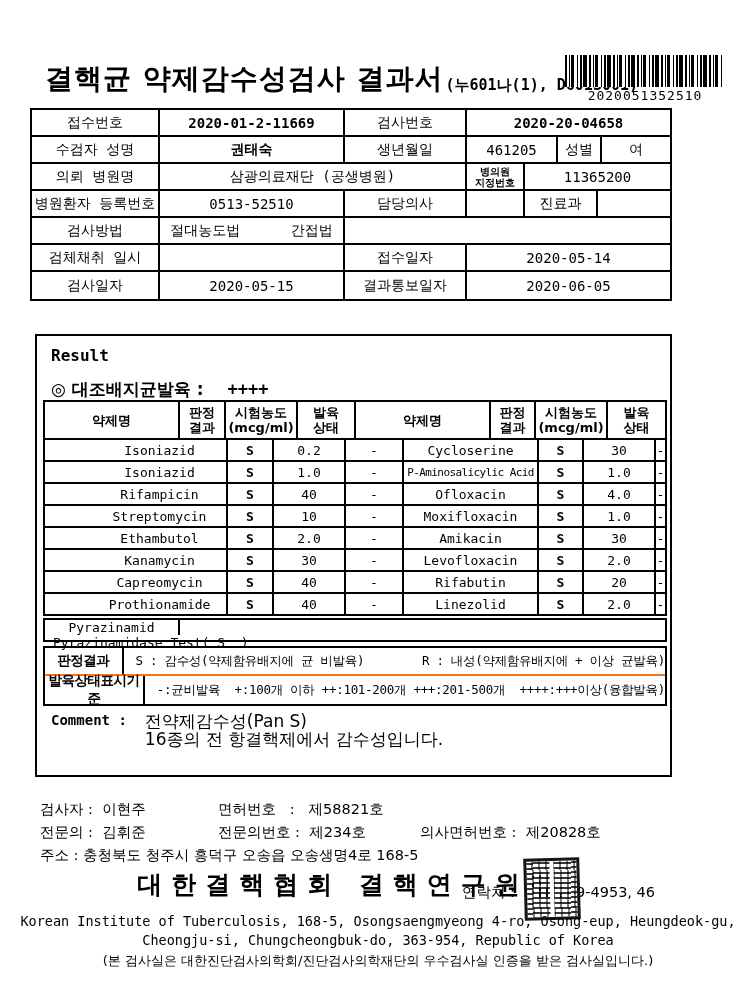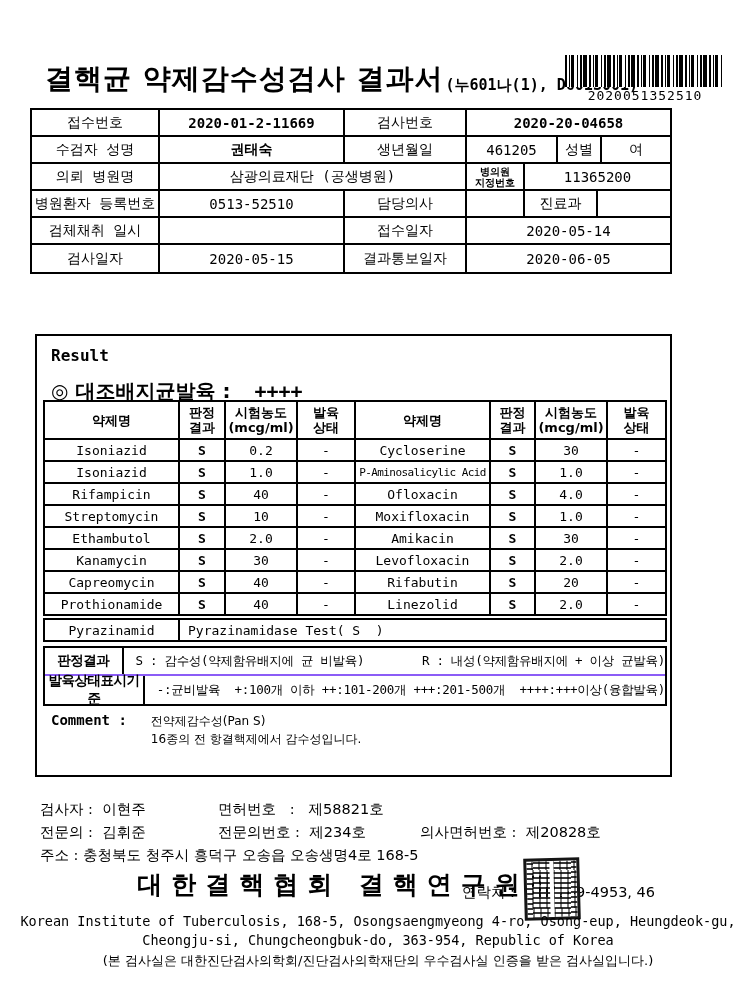--- a/index.html
+++ b/index.html
@@ -27,54 +27,54 @@
   .it-cell:last-child { border-right:none; }
   .it-cell.fill { flex:1; }
   .b { font-weight:bold; }
   .small2 { font-size:10px; line-height:11px; text-align:center; font-weight:bold; }
   .w128{width:128px;} .w185{width:185px;} .w122{width:122px;} .w91{width:91px;}
   .w44{width:44px;} .w307{width:307px;} .w58{width:58px;} .w73{width:73px;}
 
   
   .result-box { position:absolute; left:35px; top:334px; width:637px; height:443px; border:2px solid #000; }
   .result-title { position:absolute; left:14px; top:10px; font-size:16px; font-weight:bold; }
-  .control-line { position:absolute; left:14px; top:42px; font-size:20px; font-weight:bold;
+  .control-line { position:absolute; left:14px; top:42px; font-size:17px; font-weight:bold;
                   font-family:"DejaVu Sans",sans-serif; }
   .control-line .val { margin-left:24px; font-family:"DejaVu Sans Mono",monospace; }
 
   .drug-table { position:absolute; left:6px; top:64px; width:624px; border:2px solid #000;
                 display:flex; flex-direction:column; }
   .dt-header { display:flex; height:36px; }
-  .dt-row { display:flex; height:22px; border-top:2px solid #000; }
+  .dt-row { display:flex; height:22px; border-top:2px solid #000;padding-left:48px; }
   .dt-cell { border-right:2px solid #000; display:flex; align-items:center; justify-content:center;
              font-size:13px; overflow:hidden; }
   .dt-cell:last-child { border-right:none; }
   .dt-header .dt-cell { font-weight:bold; text-align:center; line-height:15px;
                         font-family:"DejaVu Sans",sans-serif; }
   .dc1{width:135px;} .dc2{width:46px;} .dc3{width:72px;} .dc4{width:58px;}
   .dc5{width:135px;} .dc6{width:45px;} .dc7{width:72px;} .dc8{flex:1;}
 
   .pyr-table { position:absolute; left:6px; top:282px; width:624px; height:24px;
-               border:2px solid #000; display:flex; }
+               border:2px solid #000; display:flex;flex-direction:column; }
   .pyr-cell { display:flex; align-items:center; font-size:13px; }
   .pyr-label { width:135px; justify-content:center; border-right:2px solid #000; }
   .pyr-value { flex:1; padding-left:8px; }
 
   .legend-table { position:absolute; left:6px; top:310px; width:624px; border:2px solid #000; }
-  .lg-row { display:flex; height:28px; border-bottom:2px solid #8b5cf6; }
+  .lg-row { display:flex; height:28px; border-bottom:2px solid #f97316; }
   .lg-row:last-child { border-bottom:none;text-align:center; }
   .lg-label { width:138px; border-right:2px solid #000; display:flex; align-items:center;
               justify-content:center; font-weight:bold; font-size:13.5px;
               font-family:"DejaVu Sans",sans-serif; letter-spacing:-0.5px; }
   .lg-value { flex:1; display:flex; align-items:center; padding-left:12px; font-size:12.5px;
               letter-spacing:-0.3px; }
 
   .comment { position:absolute; left:14px; top:376px; display:flex; }
   .comment-label { font-size:14px; font-weight:bold; }
-  .comment-body { margin-left:24px; font-size:12px; line-height:18px;
+  .comment-body { margin-left:18px; font-size:17px; line-height:18px;
                   font-family:"DejaVu Sans",sans-serif; }
 
   
   .f-line { position:absolute; font-size:14.5px; white-space:pre; font-family:"DejaVu Sans",sans-serif; }
   .org-title { position:absolute; left:30px; top:868px; width:640px; text-align:center;
                font-size:25px; font-weight:bold; letter-spacing:9px;
                font-family:"DejaVu Sans",sans-serif; }
   .seal { position:absolute; left:524px; top:858px; width:56px; height:62px;
           border:3px solid #151515; transform:rotate(-1.5deg);
           background:
@@ -118,20 +118,25 @@
     <div class="it-cell w58 small2 prl">병의원
 지정번호</div>
     <div class="it-cell fill">11365200</div>
   </div>
   <div class="it-row">
     <div class="it-cell w128">병원환자 등록번호</div>
     <div class="it-cell w185">0513-52510</div>
     <div class="it-cell w122">담당의사</div>
     <div class="it-cell w58"></div>
     <div class="it-cell w73">진료과</div>
+    <div class="it-cell fill"></div>
+  </div>
+  <div class="it-row">
+    <div class="it-cell w128">검사방법</div>
+    <div class="it-cell w185 pre">절대농도법      간접법</div>
     <div class="it-cell fill"></div>
   </div>
   <div class="it-row">
     <div class="it-cell w128">검체채취 일시</div>
     <div class="it-cell w185"></div>
     <div class="it-cell w122">접수일자</div>
     <div class="it-cell fill">2020-05-14</div>
   </div>
   <div class="it-row">
     <div class="it-cell w128">검사일자</div>

